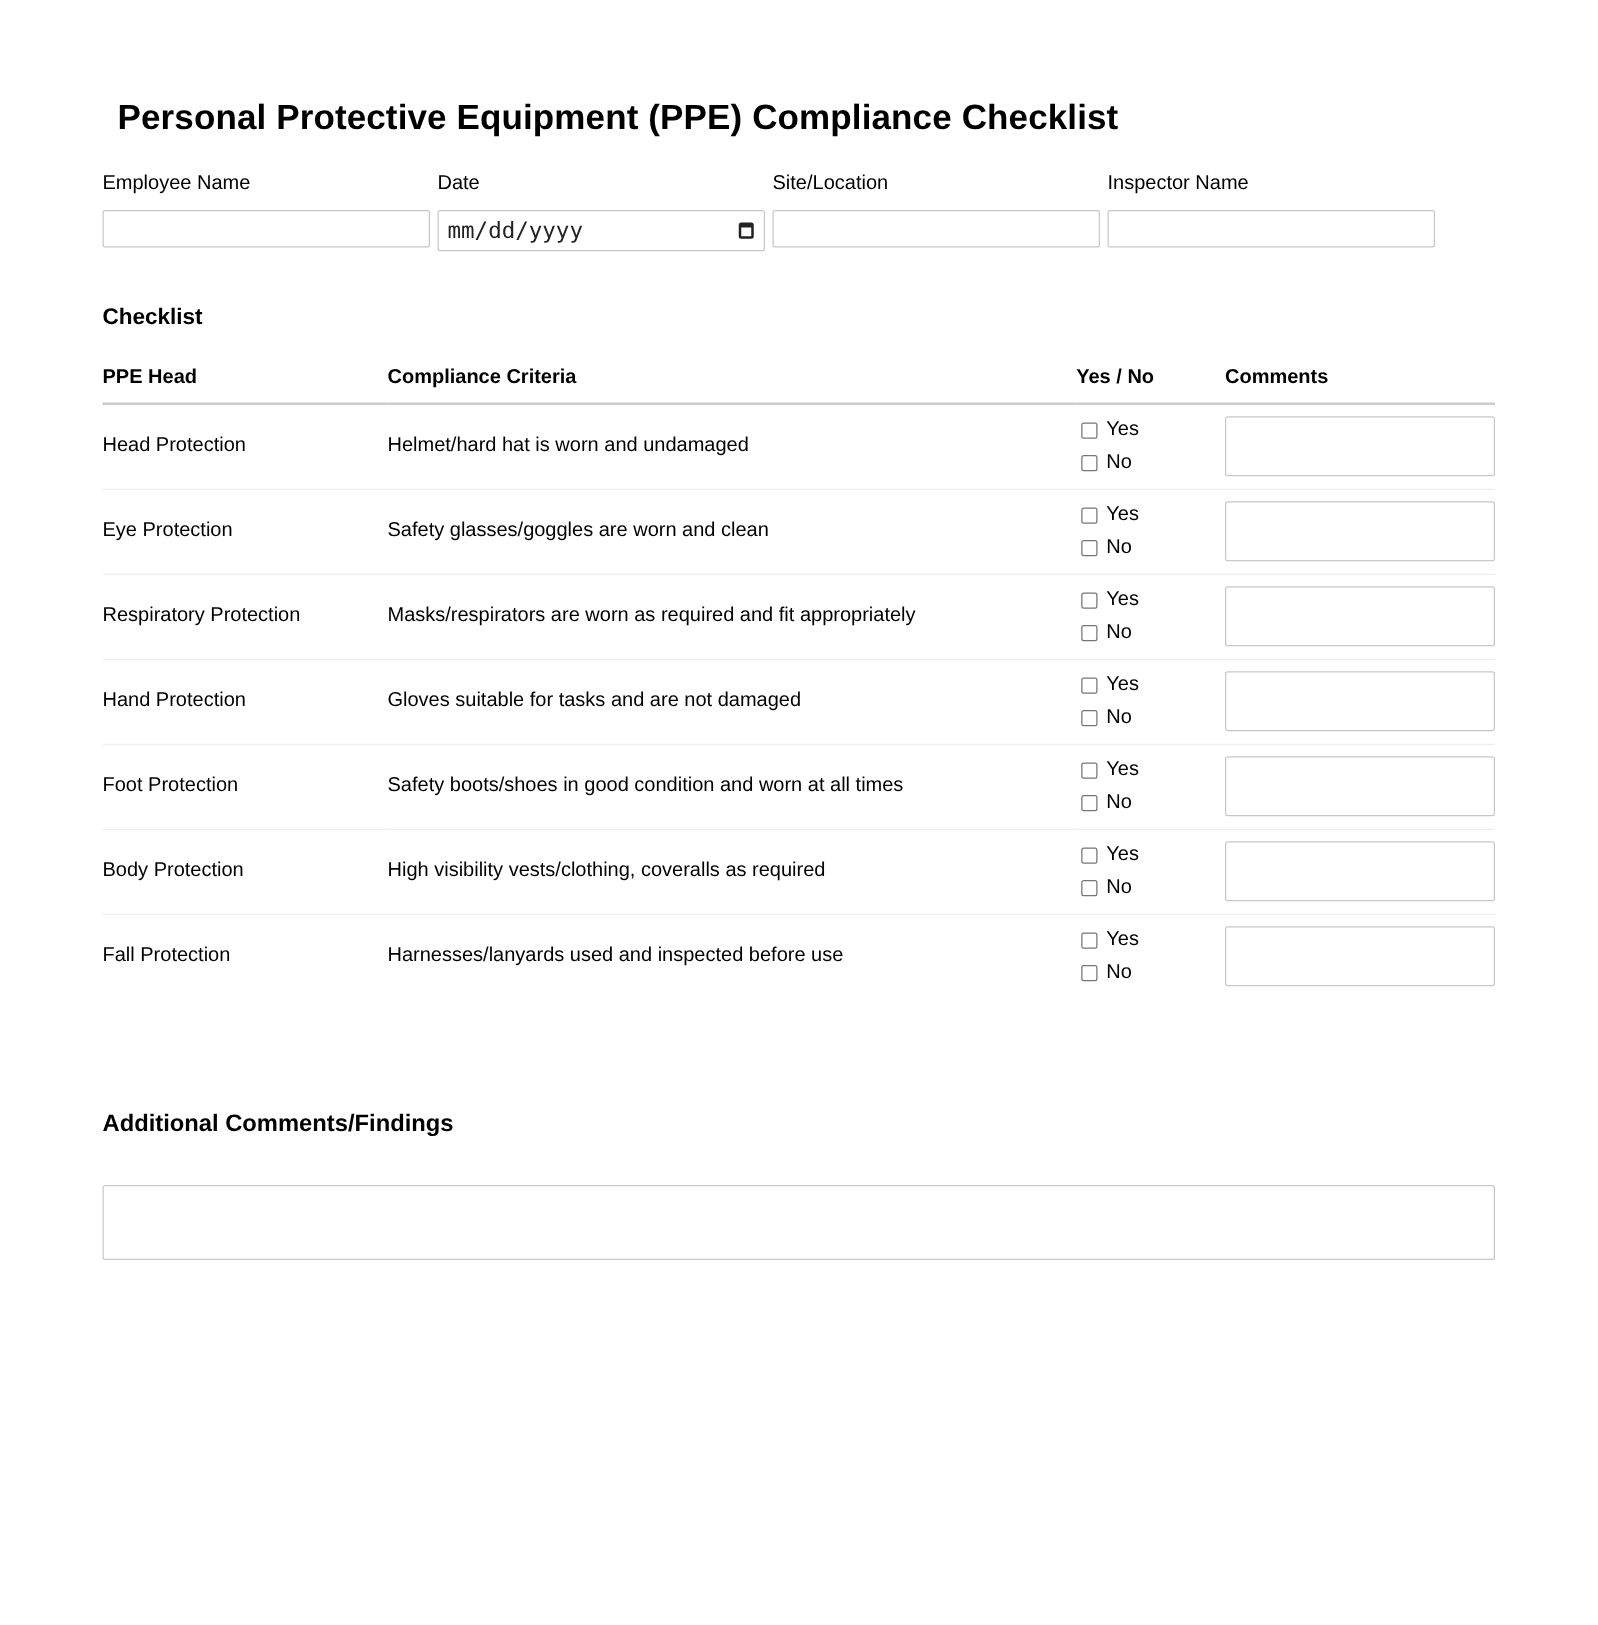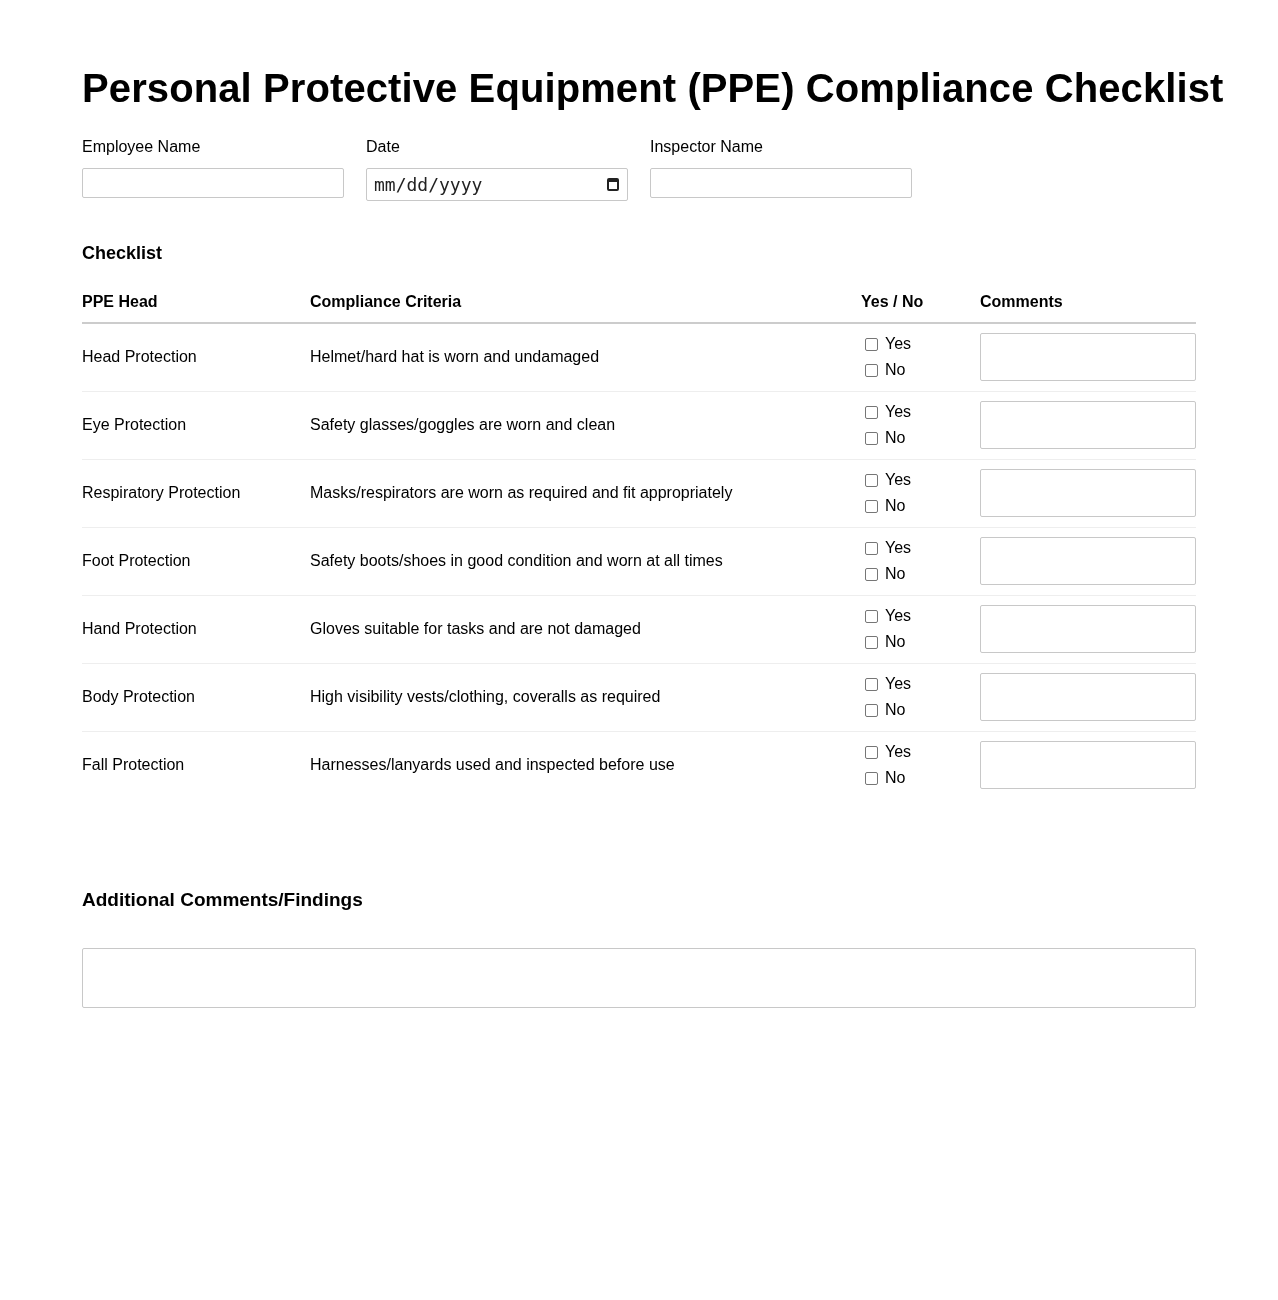--- a/index.html
+++ b/index.html
@@ -5,24 +5,24 @@
   * { box-sizing: border-box; }
   html, body { margin: 0; padding: 0; background: #ffffff; }
   body {
     width: 1278px; height: 1300px;
     font-family: "Liberation Sans", sans-serif;
     color: #000;
     position: relative;
   }
   .page { position: absolute; left: 82px; top: 0; width: 1114px; }
   h1 {
-    margin: 0; position: absolute; top: 66px; left: 0;
-    font-size: 40px; font-weight: bold; letter-spacing: 0.1px; white-space: nowrap;
-  }
-  .fields { position: absolute; top: 137px; left: 0; width: 1114px; display: flex; gap: 22px; }
+    margin: 12px; position: absolute; top: 66px; left: 0;
+    font-size: 28px; font-weight: bold; letter-spacing: 0.1px; white-space: nowrap;
+  }
+  .fields { position: absolute; top: 137px; left: 0; width: 1114px; display: flex; gap: 6px; }
   .field { width: 262px; }
   .field label { display: block; font-size: 16px; height: 20px; line-height: 20px; margin-bottom: 11px; }
   .field input {
     width: 262px; height: 30px; border: 1px solid #c8c8c8; border-radius: 2px;
     font-size: 14px; padding: 4px 6px; background: #fff;
   }
   .field .date-box {
     width: 262px; height: 33px; border: 1px solid #c8c8c8; border-radius: 2px;
     display: flex; align-items: center; justify-content: space-between; padding: 0 8px 0 7px;
     font-family: "DejaVu Sans Mono", monospace; font-size: 18px; color: #222;
@@ -68,20 +68,24 @@
       <input type="text" value="" style="">
     </div>
     <div class="field">
       <label>Date</label>
       <div class="date-box">
         <span>mm/dd/yyyy</span>
         <span class="cal-icon"></span>
       </div>
     </div>
     <div class="field">
+      <label>Site/Location</label>
+      <input type="text" value="" style="">
+    </div>
+    <div class="field">
       <label>Inspector Name</label>
       <input type="text" value="" style="">
     </div>
   </div>
 
   <div class="section-title" id="checklist-title">Checklist</div>
 
   <table>
     <thead>
       <tr>
@@ -137,39 +141,39 @@
           <div class="yn-opt">
               <span class="cb"></span>
               <span>No</span>
             </div>
         </td>
         <td>
             <div class="comment-box"></div>
           </td>
       </tr>
       <tr>
+        <td>Hand Protection</td>
+        <td>Gloves suitable for tasks and are not damaged</td>
+        <td class="yn">
+          <div class="yn-opt">
+              <span class="cb"></span>
+              <span>Yes</span>
+            </div>
+          <div class="yn-opt">
+              <span class="cb"></span>
+              <span>No</span>
+            </div>
+        </td>
+        <td>
+            <div class="comment-box"></div>
+          </td>
+      </tr>
+      <tr>
         <td>Foot Protection</td>
         <td>Safety boots/shoes in good condition and worn at all times</td>
-        <td class="yn">
-          <div class="yn-opt">
-              <span class="cb"></span>
-              <span>Yes</span>
-            </div>
-          <div class="yn-opt">
-              <span class="cb"></span>
-              <span>No</span>
-            </div>
-        </td>
-        <td>
-            <div class="comment-box"></div>
-          </td>
-      </tr>
-      <tr>
-        <td>Hand Protection</td>
-        <td>Gloves suitable for tasks and are not damaged</td>
         <td class="yn">
           <div class="yn-opt">
               <span class="cb"></span>
               <span>Yes</span>
             </div>
           <div class="yn-opt">
               <span class="cb"></span>
               <span>No</span>
             </div>
         </td>

